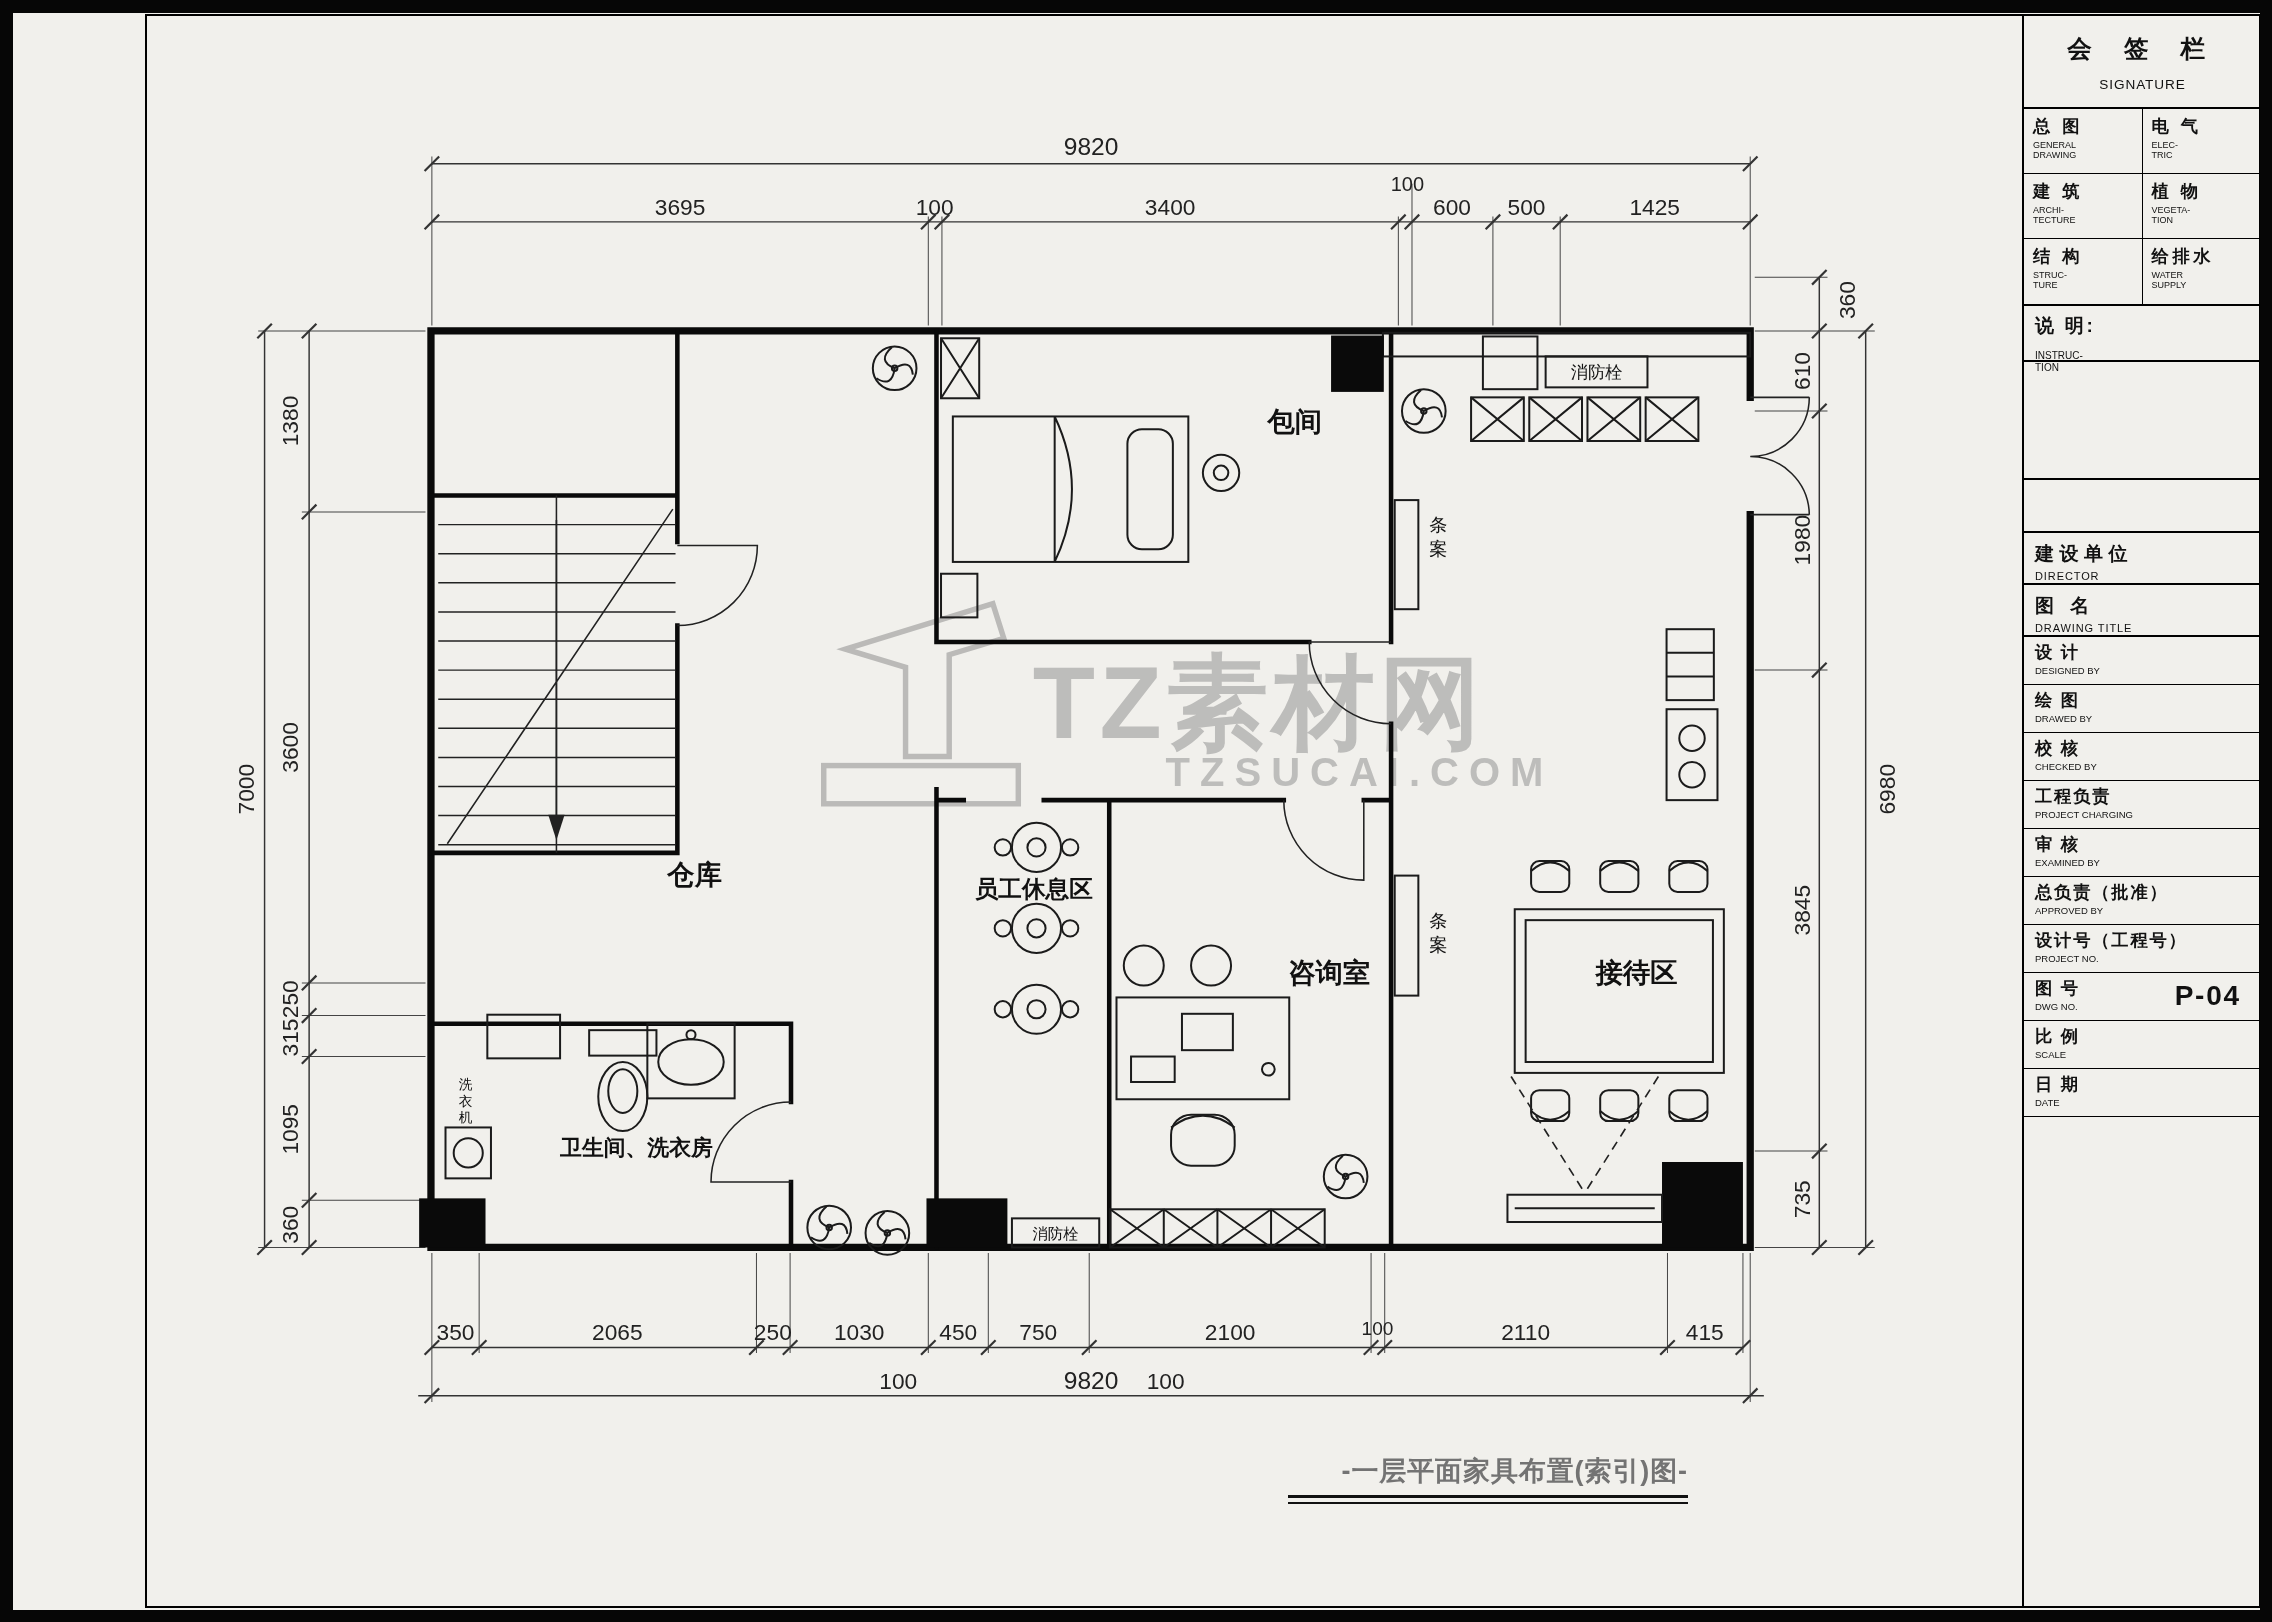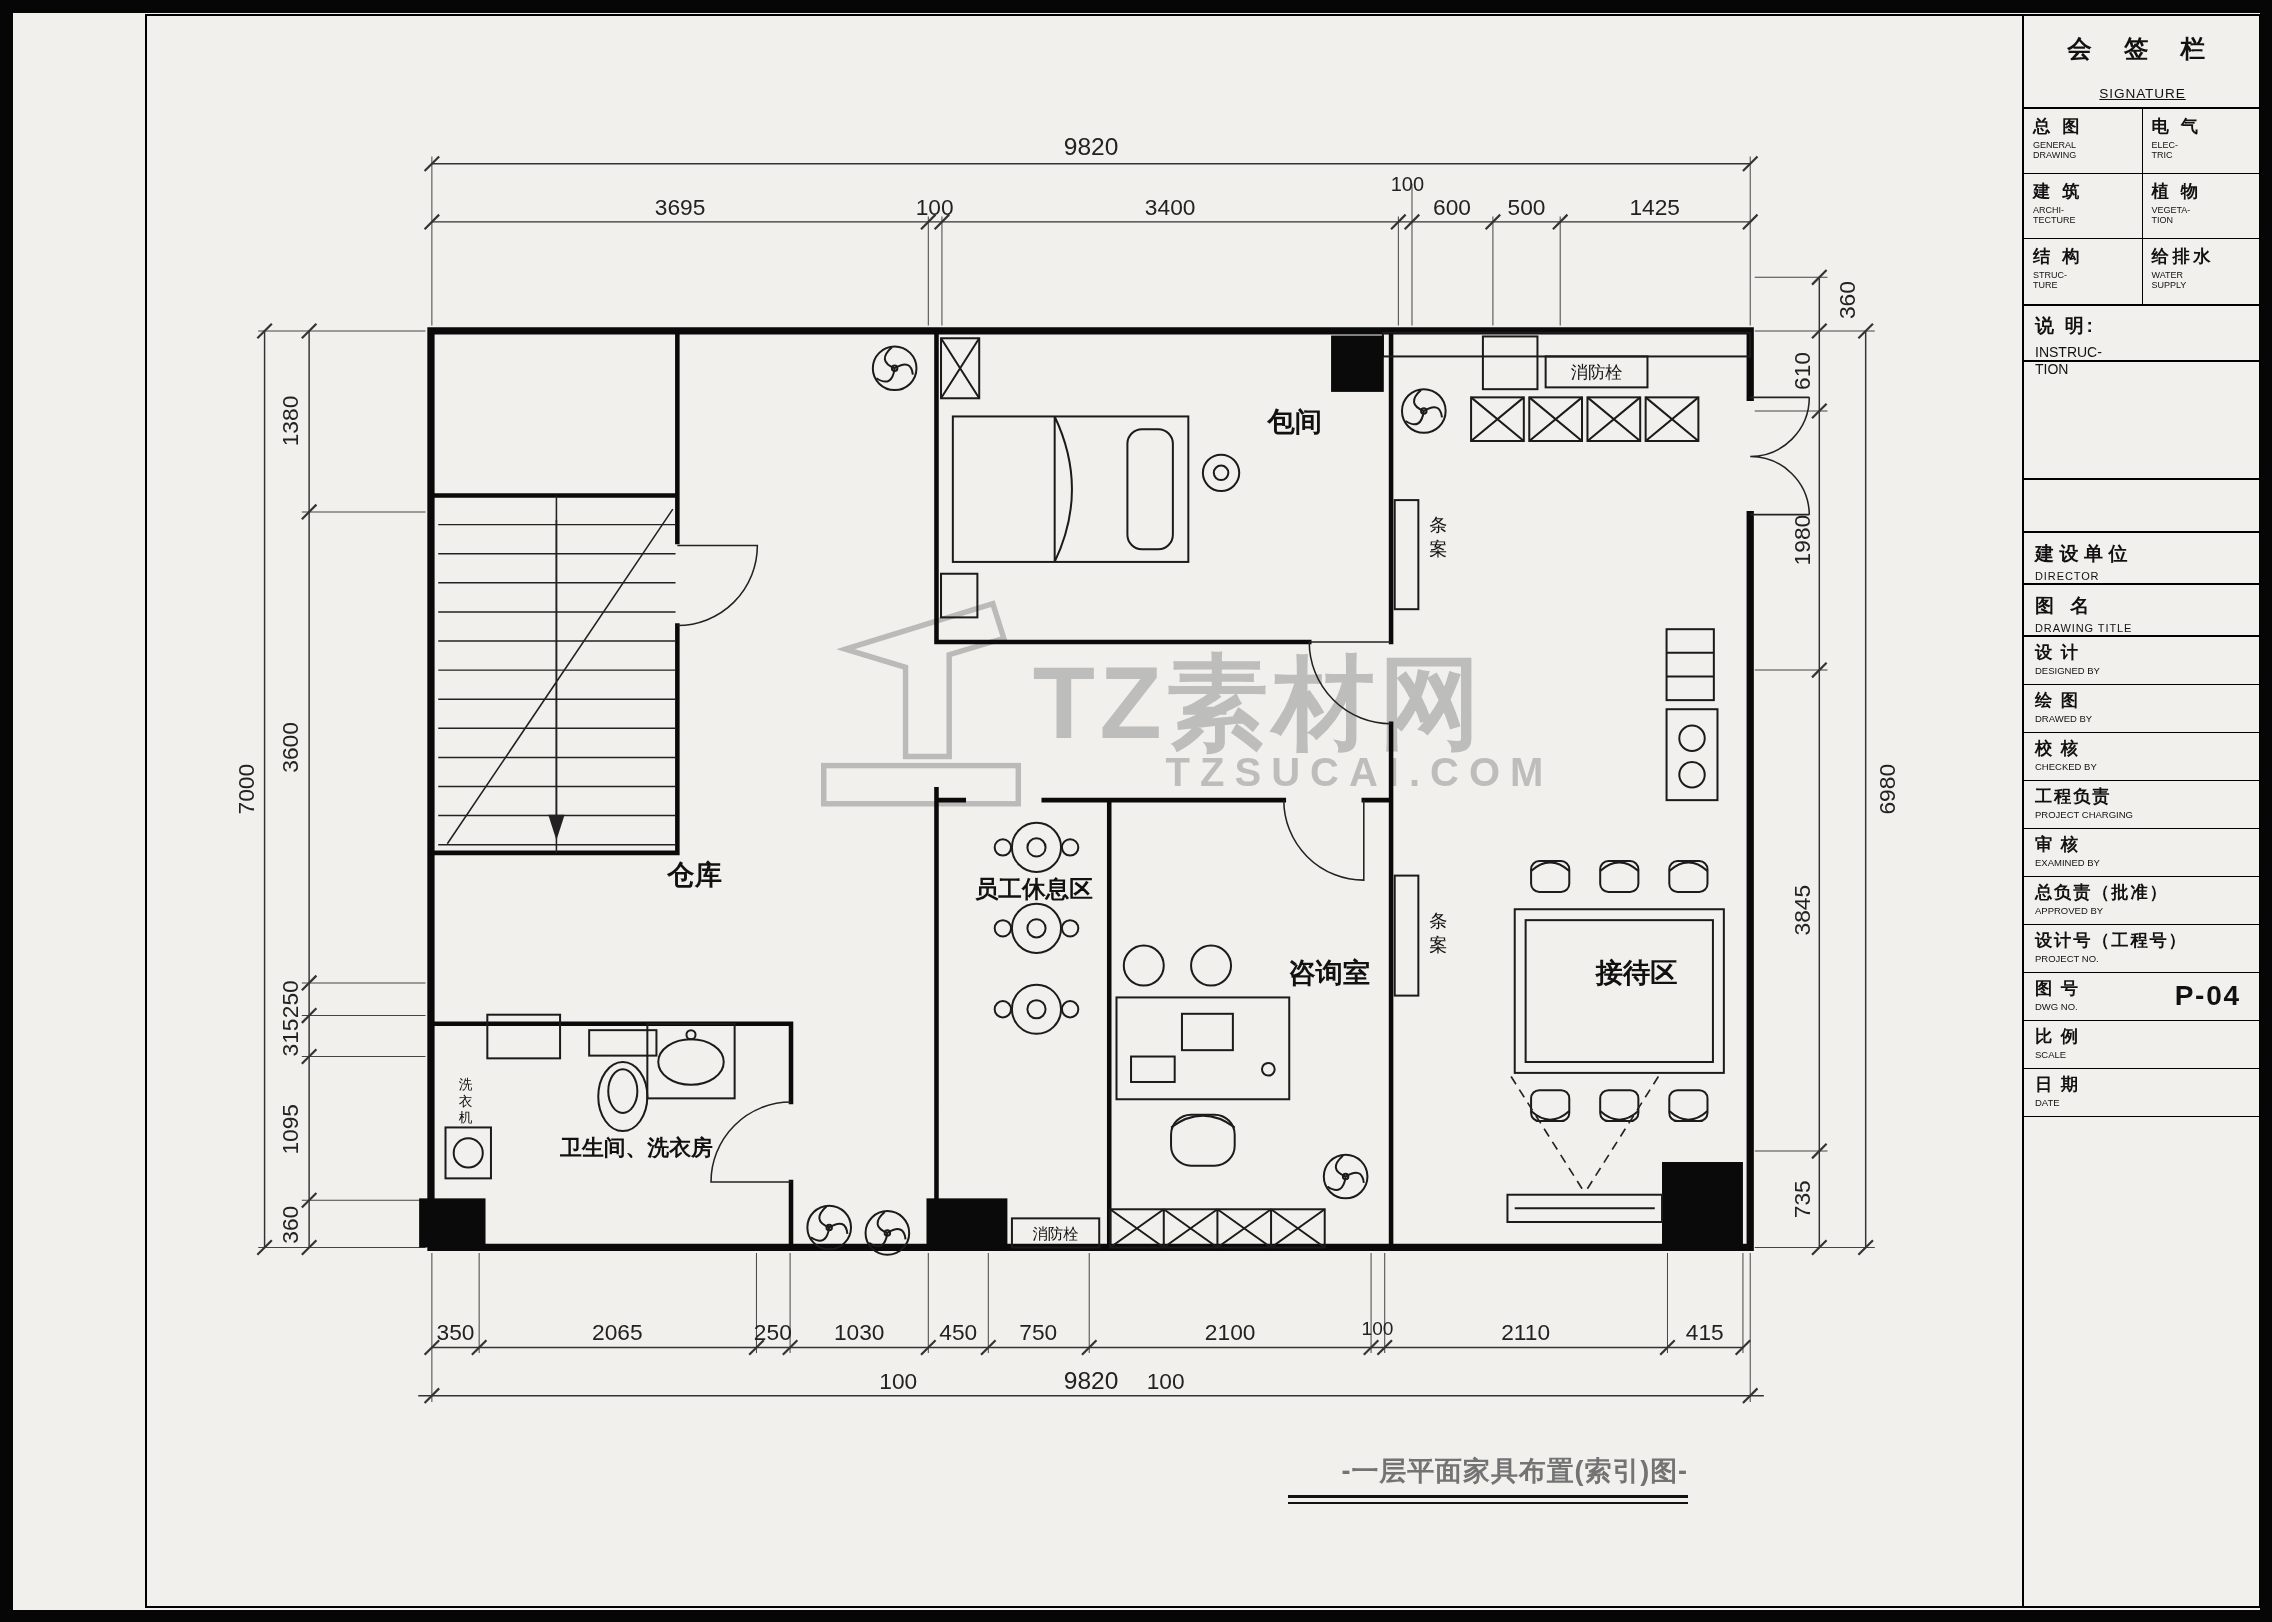--- a/index.html
+++ b/index.html
@@ -16,30 +16,30 @@
   .caption .cap-text{font-size:27px;font-weight:bold;letter-spacing:0.9px;}
   .caption .cap-line{height:2.3px;background:#111;margin-top:6.4px;}
   .caption .cap-line2{height:1.8px;background:#111;margin-top:4.5px;}
 
   
   .titleblock{position:absolute;left:2022px;top:13.6px;width:239px;height:1594px;border-left:2.7px solid #000;
               box-sizing:border-box;z-index:10;color:#111;}
   .titleblock *{box-sizing:border-box;}
   .tb-header{height:95px;border-bottom:2.3px solid #000;text-align:center;padding-top:18px;}
   .tb-header .cn{font-size:24.5px;font-weight:bold;letter-spacing:12.7px;}
-  .tb-header .en{font-size:13.6px;letter-spacing:0.9px;margin-top:21px;text-decoration:underline;}
+  .tb-header .en{font-size:13.6px;letter-spacing:0.9px;margin-top:12px;}
   .tb-grid{display:grid;grid-template-columns:1fr 1fr;border-bottom:2.3px solid #000;}
   .tb-cell{height:65px;border-right:1.8px solid #000;border-bottom:1.8px solid #000;padding:5.5px 3.6px 0 9px;}
   .tb-cell:nth-child(2n){border-right:none;}
   .tb-cell:nth-child(n+5){border-bottom:none;}
   .tb-cell .cn{font-size:17.3px;font-weight:bold;letter-spacing:3.6px;}
   .tb-cell .en{font-size:9px;line-height:1.15;white-space:pre-line;margin-top:1.8px;}
   .tb-instr{height:56px;border-bottom:2.3px solid #000;padding:7.3px 0 0 11px;}
   .tb-instr .cn{font-size:19px;font-weight:bold;letter-spacing:2.7px;}
-  .tb-instr .en{font-size:14px;white-space:pre-line;line-height:1.2;margin-top:5px;}
+  .tb-instr .en{font-size:10px;white-space:pre-line;line-height:1.2;margin-top:11px;}
   .tb-spacer1{height:118px;border-bottom:2.3px solid #000;}
   .tb-project{height:75px;border-bottom:2.3px solid #000;padding:9px 0 0 9px;}
   .tb-project .cn{font-size:16.4px;font-weight:bold;}
   .tb-project .en{font-size:11px;margin-top:5.5px;letter-spacing:0.9px;}
   .tb-spacer2{height:53px;border-bottom:2.3px solid #000;}
   .tb-rowlg{height:52px;border-bottom:2.3px solid #000;padding:8.2px 0 0 11px;}
   .tb-rowlg .cn{font-size:19px;font-weight:bold;letter-spacing:5.5px;}
   .tb-rowlg .en{font-size:11px;margin-top:3.6px;letter-spacing:0.9px;}
   .srow{position:relative;height:48px;border-bottom:1.8px solid #000;padding:3.6px 0 0 11px;}
   .srow .cn{font-size:17.3px;font-weight:bold;letter-spacing:1.8px;}

